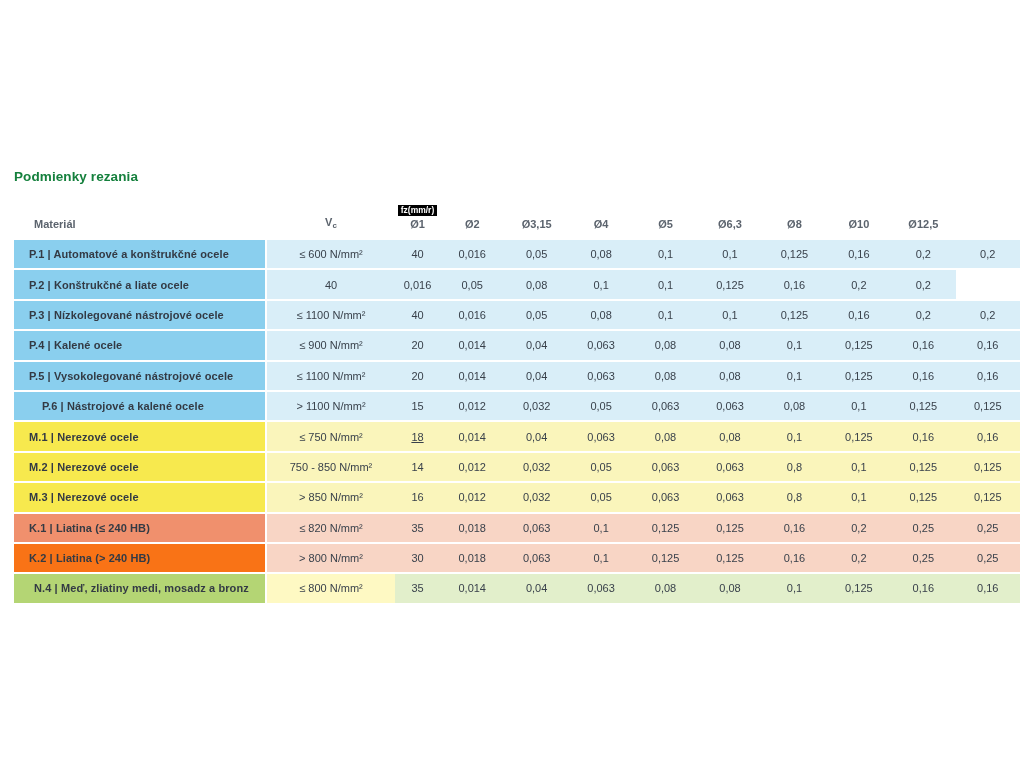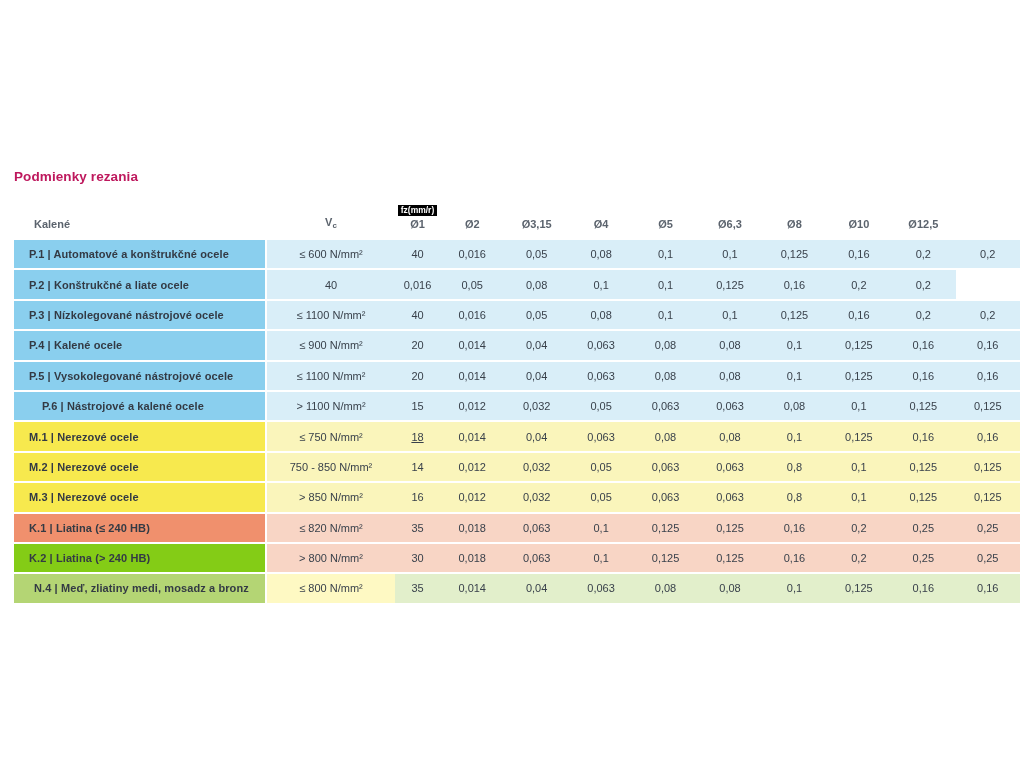--- a/index.html
+++ b/index.html
@@ -10,21 +10,21 @@
     position: relative;
     overflow: hidden;
   }
   .page { position: absolute; inset: 0; background: #ffffff; }
 
   .title {
     position: absolute;
     left: 14px; top: 169px;
     font-size: 13.5px;
     font-weight: 700;
-    color: #be185d;
+    color: #15803d;
     letter-spacing: 0.1px;
   }
 
   .table {
     position: absolute;
     left: 14px; top: 197px;
     width: 1006px;
   }
 
   .grid-row {
@@ -82,21 +82,21 @@
 </head>
 <body>
 
 <div class="page">
 
   <div class="title">Podmienky rezania</div>
 
   <div class="table">
 
     <div class="grid-row header-row">
-      <div class="cell hdr hdr-pevnost">Kalené</div>
+      <div class="cell hdr hdr-pevnost">Materiál</div>
       <div class="hdr hdr-vc"><span>V</span><sub>c</sub></div>
 
     <div class="hdr hdr-dia">
     <span class="fz-badge">fz(mm/r)</span>
     <span class="dia-label">Ø1</span>
   </div>
         <div class="hdr hdr-dia">
 
     <span class="dia-label">Ø2</span>
   </div>
@@ -264,21 +264,21 @@
     <div class="cell data val" style="background: rgb(248, 213, 197);">0,063</div>
     <div class="cell data val" style="background: rgb(248, 213, 197);">0,1</div>
     <div class="cell data val" style="background: rgb(248, 213, 197);">0,125</div>
     <div class="cell data val" style="background: rgb(248, 213, 197);">0,125</div>
     <div class="cell data val" style="background: rgb(248, 213, 197);">0,16</div>
     <div class="cell data val" style="background: rgb(248, 213, 197);">0,2</div>
     <div class="cell data val" style="background: rgb(248, 213, 197);">0,25</div>
     <div class="cell data val" style="background: rgb(248, 213, 197);">0,25</div>
   </div>
         <div class="grid-row row">
-    <div class="cell label" style="background: #84cc16;">K.2 | Liatina (&gt; 240 HB)</div>
+    <div class="cell label" style="background: #f97316;">K.2 | Liatina (&gt; 240 HB)</div>
     <div class="cell data pevnost" style="background: rgb(248, 213, 197);">&gt; 800 N/mm²</div>
     <div class="cell data vc" style="background: rgb(248, 213, 197);">30</div>
     <div class="cell data val" style="background: rgb(248, 213, 197);">0,018</div>
     <div class="cell data val" style="background: rgb(248, 213, 197);">0,063</div>
     <div class="cell data val" style="background: rgb(248, 213, 197);">0,1</div>
     <div class="cell data val" style="background: rgb(248, 213, 197);">0,125</div>
     <div class="cell data val" style="background: rgb(248, 213, 197);">0,125</div>
     <div class="cell data val" style="background: rgb(248, 213, 197);">0,16</div>
     <div class="cell data val" style="background: rgb(248, 213, 197);">0,2</div>
     <div class="cell data val" style="background: rgb(248, 213, 197);">0,25</div>

